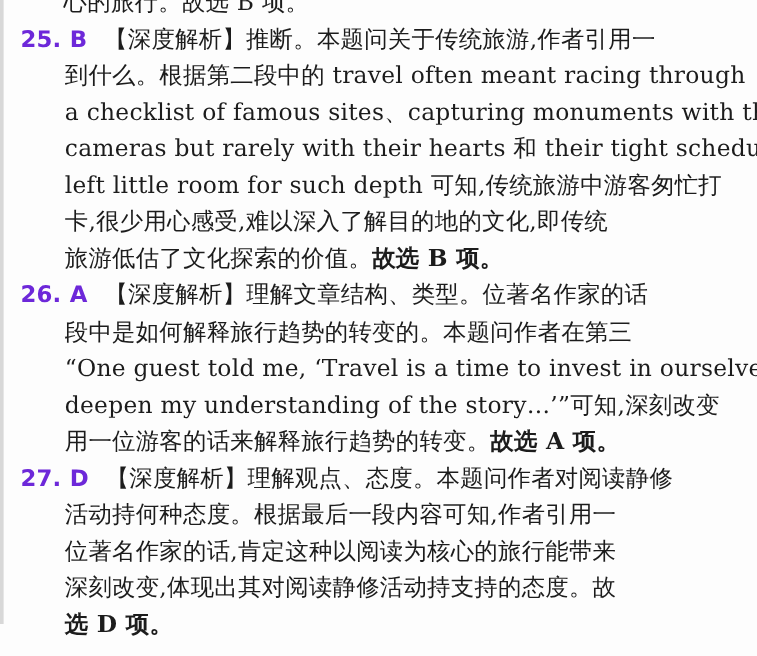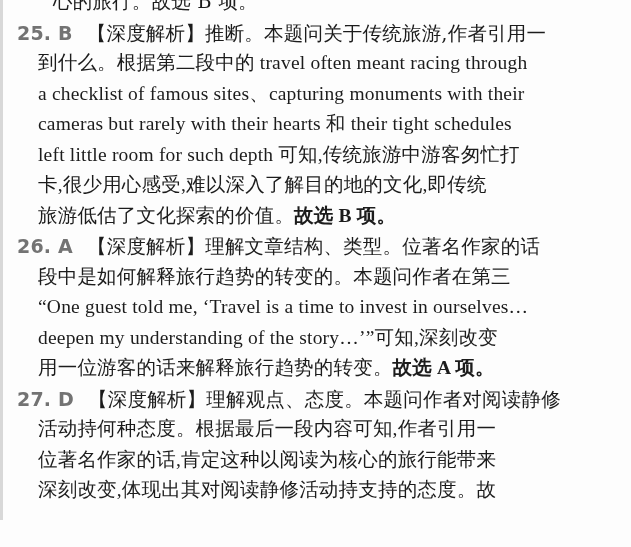--- a/index.html
+++ b/index.html
@@ -17,26 +17,26 @@
   .page {
     position: absolute; left: 0; top: -13px; width: 631px;
   }
   .line {
     font-size: 19.5px;
     line-height: 30.5px;
     height: 30.5px;
     white-space: nowrap;
     letter-spacing: 0.2px;
   }
-  .indent { padding-left: 38px; font-family: Liberation Serif, serif; }
+  .indent { padding-left: 54px; }
   .head { padding-left: 17px; }
   .qnum {
     font-family: "DejaVu Sans", "Liberation Sans", sans-serif;
     font-weight: bold;
-    color: #737373;
+    color: #6d28d9;
     font-size: 19px;
     margin-right: 14px;
   }
   .bold { font-weight: bold; }
   .prev { padding-left: 53px; }
 </style>
 </head>
 <body>
 
 <div class="left-edge"></div>
@@ -70,14 +70,15 @@
     </div>
   </div>
 
   <div>
     <div class="line head">
       <span class="qnum">27. D</span><span>【深度解析】</span><span>理解观点、态度。本题问作者对阅读静修</span>
     </div>
     <div class="line indent">活动持何种态度。根据最后一段内容可知,作者引用一</div>
     <div class="line indent">位著名作家的话,肯定这种以阅读为核心的旅行能带来</div>
     <div class="line indent">深刻改变,体现出其对阅读静修活动持支持的态度。故</div>
+    <div class="line indent bold">选 D 项。</div>
   </div>
 </div>
 
 </body></html>

